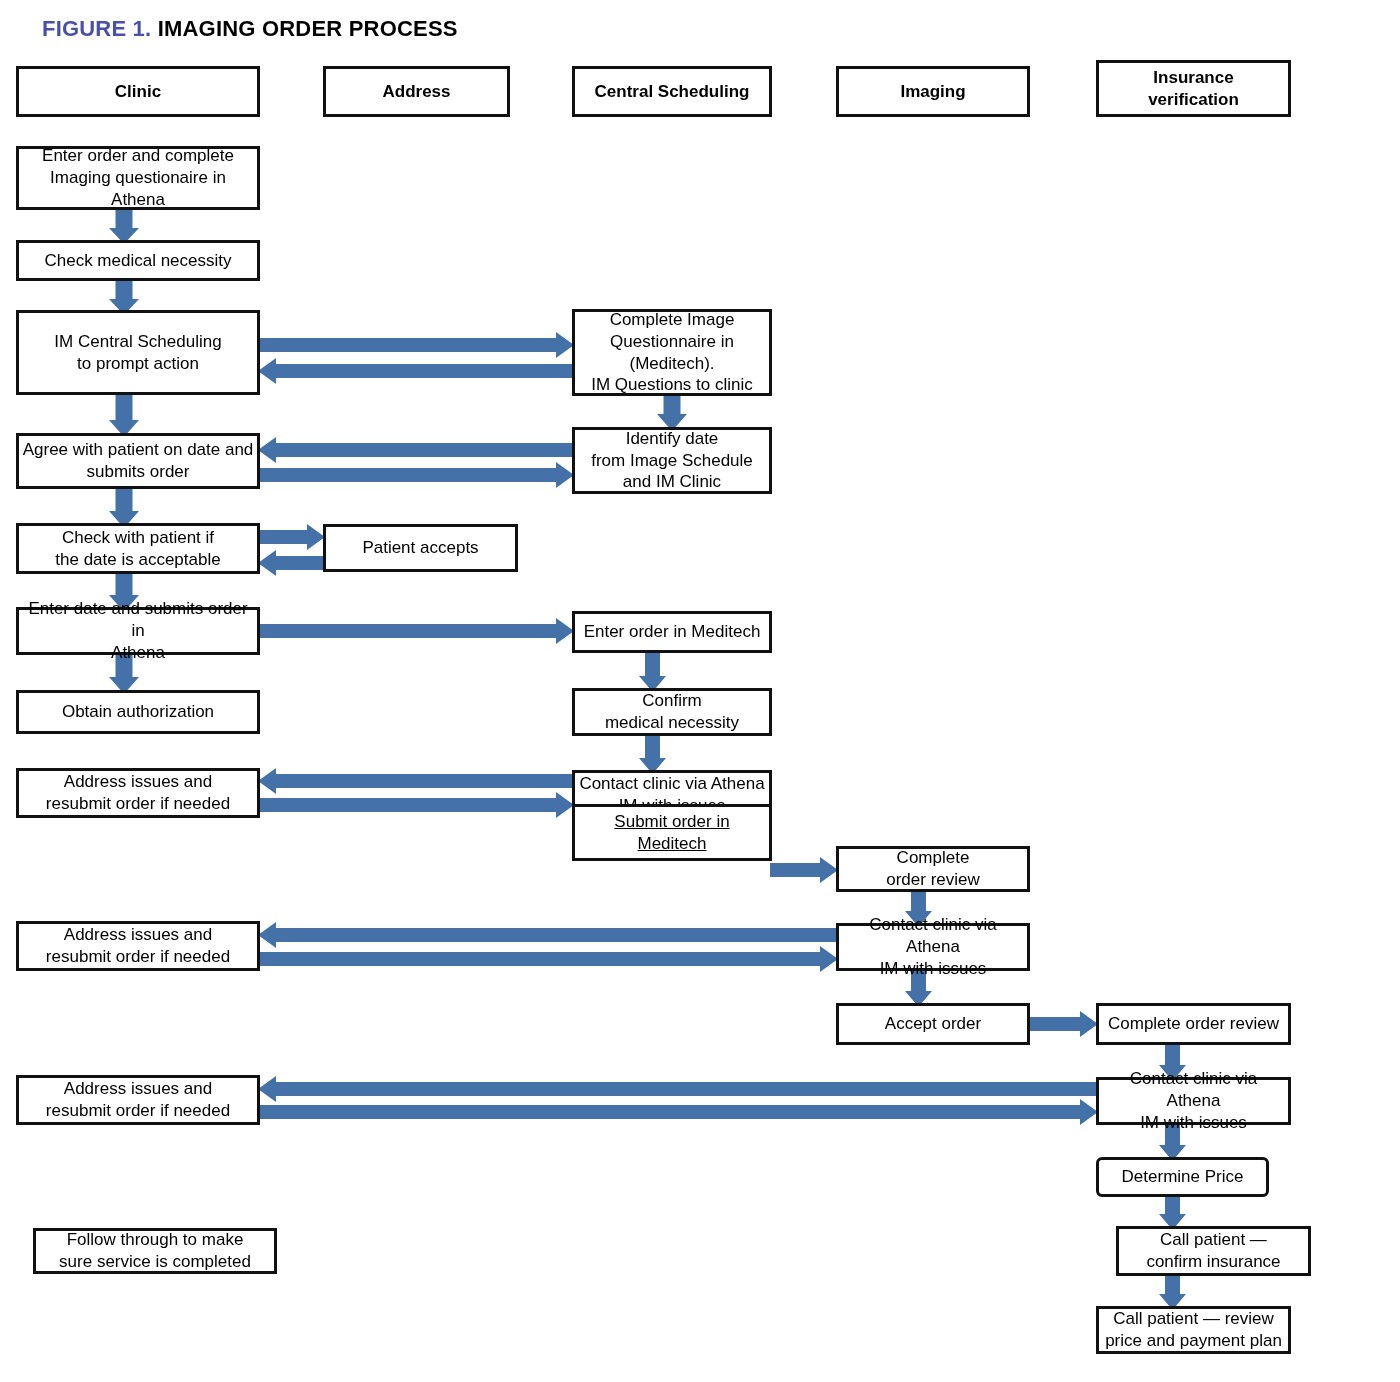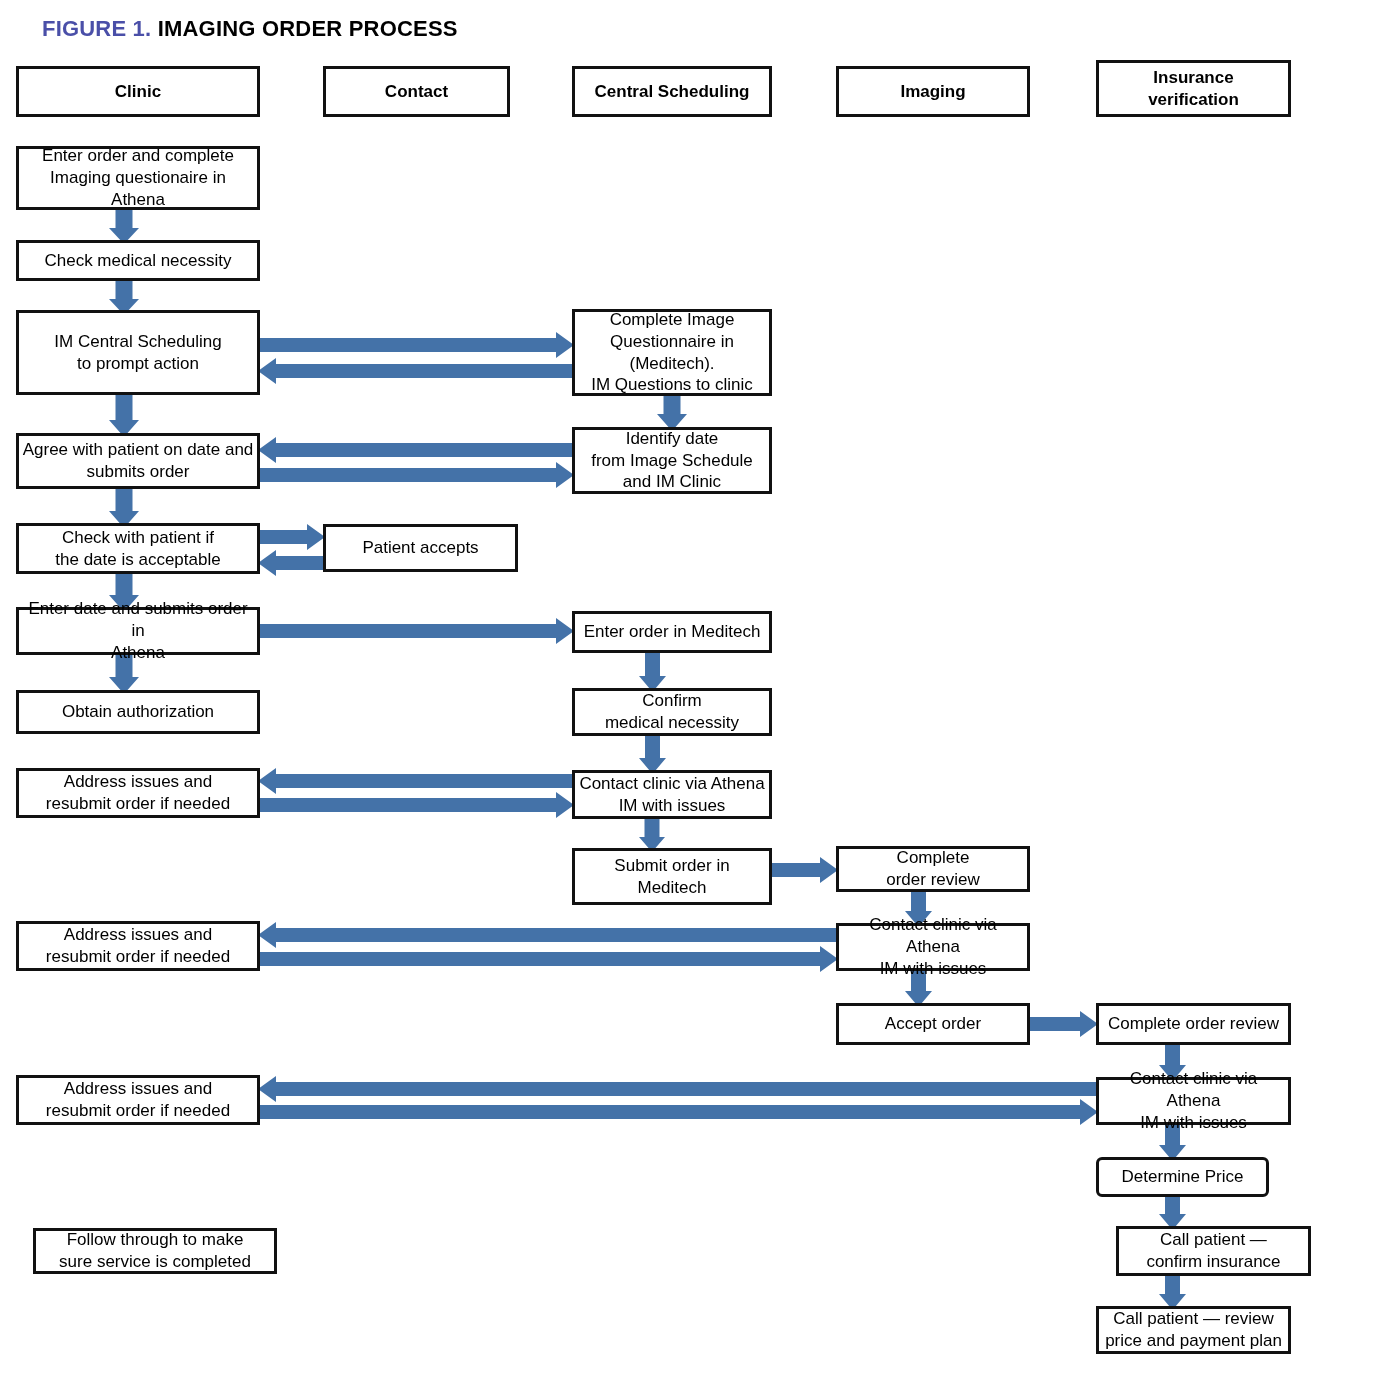--- a/index.html
+++ b/index.html
@@ -62,21 +62,21 @@
 <body>
 
 <div id="canvas">
 
   <div id="fig-title">
     <span class="fig-label">FIGURE 1.</span>
     <span class="fig-name">IMAGING ORDER PROCESS</span>
   </div>
 
   <div class="node header" style="left:16px; top:66px; width:244px; height:51px;">Clinic</div>
-  <div class="node header" style="left:323px; top:66px; width:187px; height:51px;">Contact</div>
+  <div class="node header" style="left:323px; top:66px; width:187px; height:51px;">Address</div>
   <div class="node header" style="left:572px; top:66px; width:200px; height:51px;">Central Scheduling</div>
   <div class="node header" style="left:836px; top:66px; width:194px; height:51px;">Imaging</div>
   <div class="node header" style="left:1096px; top:60px; width:195px; height:57px;">Insurance
 verification</div>
 
   <div class="node" style="left:16px; top:146px; width:244px; height:64px;">Enter order and complete
 Imaging questionaire in Athena</div>
   <div class="node" style="left:16px; top:240px; width:244px; height:41px;">Check medical necessity</div>
   <div class="node" style="left:16px; top:310px; width:244px; height:85px;">IM Central Scheduling
 to prompt action</div>
@@ -103,21 +103,21 @@
 (Meditech).
 IM Questions to clinic</div>
   <div class="node" style="left:572px; top:427px; width:200px; height:67px;">Identify date
 from Image Schedule
 and IM Clinic</div>
   <div class="node" style="left:572px; top:611px; width:200px; height:42px;">Enter order in Meditech</div>
   <div class="node" style="left:572px; top:688px; width:200px; height:48px;">Confirm
 medical necessity</div>
   <div class="node" style="left:572px; top:770px; width:200px; height:49px;">Contact clinic via Athena
 IM with issues</div>
-  <div class="node" style="left:572px; top:848px; width:200px; height:57px;">Submit order  in
+  <div class="node" style="left:572px; top:804px; width:200px; height:57px;text-decoration:underline;">Submit order  in
 Meditech</div>
 
   <div class="node" style="left:836px; top:846px; width:194px; height:46px;">Complete
 order review</div>
   <div class="node" style="left:836px; top:923px; width:194px; height:48px;">Contact clinic via Athena
 IM with issues</div>
   <div class="node" style="left:836px; top:1003px; width:194px; height:42px;">Accept order</div>
 
   <div class="node" style="left:1096px; top:1003px; width:195px; height:42px;">Complete order review</div>
   <div class="node" style="left:1096px; top:1077px; width:195px; height:48px;">Contact clinic via Athena

